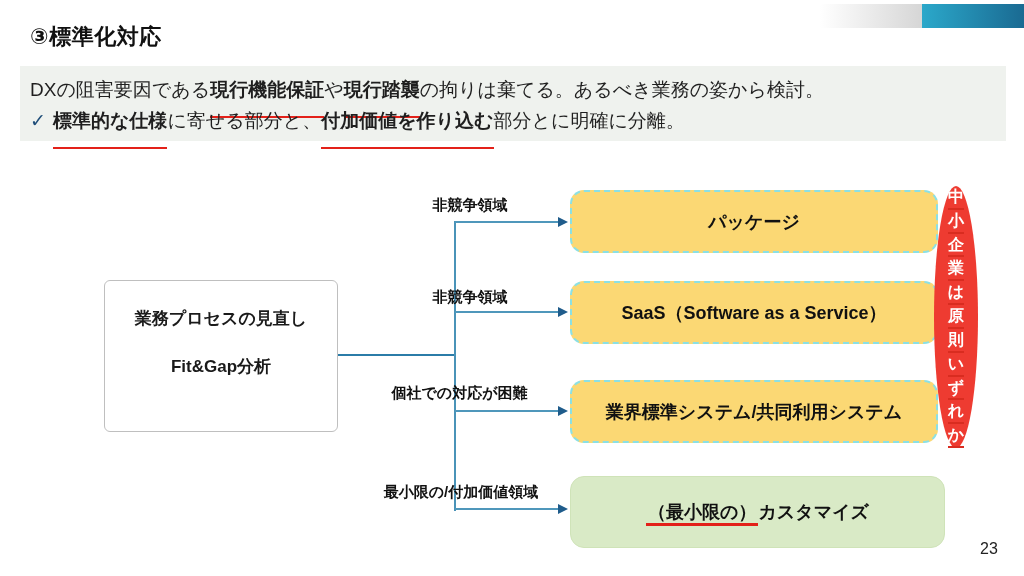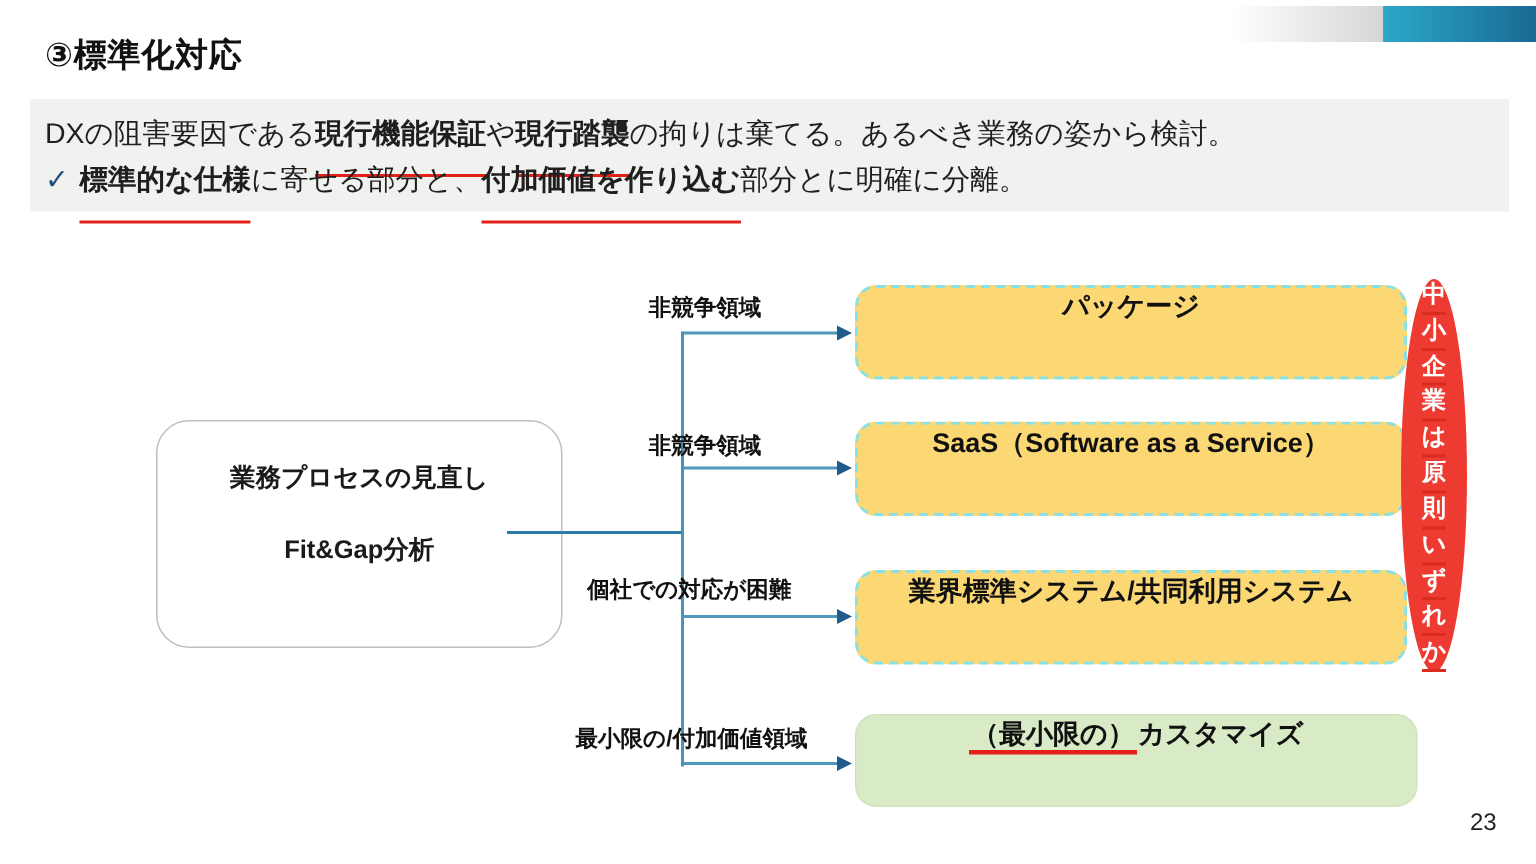--- a/index.html
+++ b/index.html
@@ -44,22 +44,22 @@
     font-weight: 800;
     border-bottom: 2.5px solid #e32119;
     padding-bottom: 16px;
   }
   .summary .check {
     color: #1f4e79; font-weight: 800; margin-right: 7px;
   }
 
   
   .source-box {
-    position: absolute; left: 104px; top: 280px; width: 271px; height: 152px;
-    background: #ffffff; border: 1.5px solid #bfbfbf; border-radius: 22px; padding-left: 41px;
+    position: absolute; left: 104px; top: 280px; width: 234px; height: 152px;
+    background: #ffffff; border: 1.5px solid #bfbfbf; border-radius: 6px; padding-left: 41px;
   }
   .source-box .l1 {
     position: absolute; left: 0; top: 26px; width: 100%;
     text-align: center; font-size: 17px; font-weight: 800;
   }
   .source-box .l2 {
     position: absolute; left: 0; top: 74px; width: 100%;
     text-align: center; font-size: 17px; font-weight: 800;
   }
 
@@ -80,31 +80,31 @@
     position: absolute; text-align: center;
     font-size: 15px; font-weight: 800; color: #111111; white-space: nowrap;
   }
   .lbl-1 { left: 405px; top: 196px; width: 130px; }
   .lbl-2 { left: 405px; top: 288px; width: 130px; }
   .lbl-3 { left: 372px; top: 384px; width: 175px; }
   .lbl-4 { left: 356px; top: 483px; width: 210px; }
 
   .target-box {
     position: absolute; left: 570px; width: 368px; height: 63px;
-    display: flex; align-items: flex-start; justify-content: center;
+    display: flex; align-items: center; justify-content: center;
     font-size: 18px; font-weight: 800; color: #111111;
     border-radius: 14px; text-align: center;
   }
   .yellow {
     background: #fbd874;
     border: 2px dashed #8be0e4;
   }
   .tb-1 { top: 190px; } .tb-2 { top: 281px; } .tb-3 { top: 380px; }
   .green {
-    top: 476px; height: 62px; width: 375px;
+    top: 476px; height: 72px; width: 375px;
     background: #d9eac6; border: 1px solid #cfe3b8;
   }
   .green .em-red {
     border-bottom: 3px solid #e32119; padding: 0 2px 1px 2px;
   }
 
   
   .badge {
     position: absolute; left: 934px; top: 186px; width: 44px; height: 262px;
     background: #ee3b31; border-radius: 50%;

